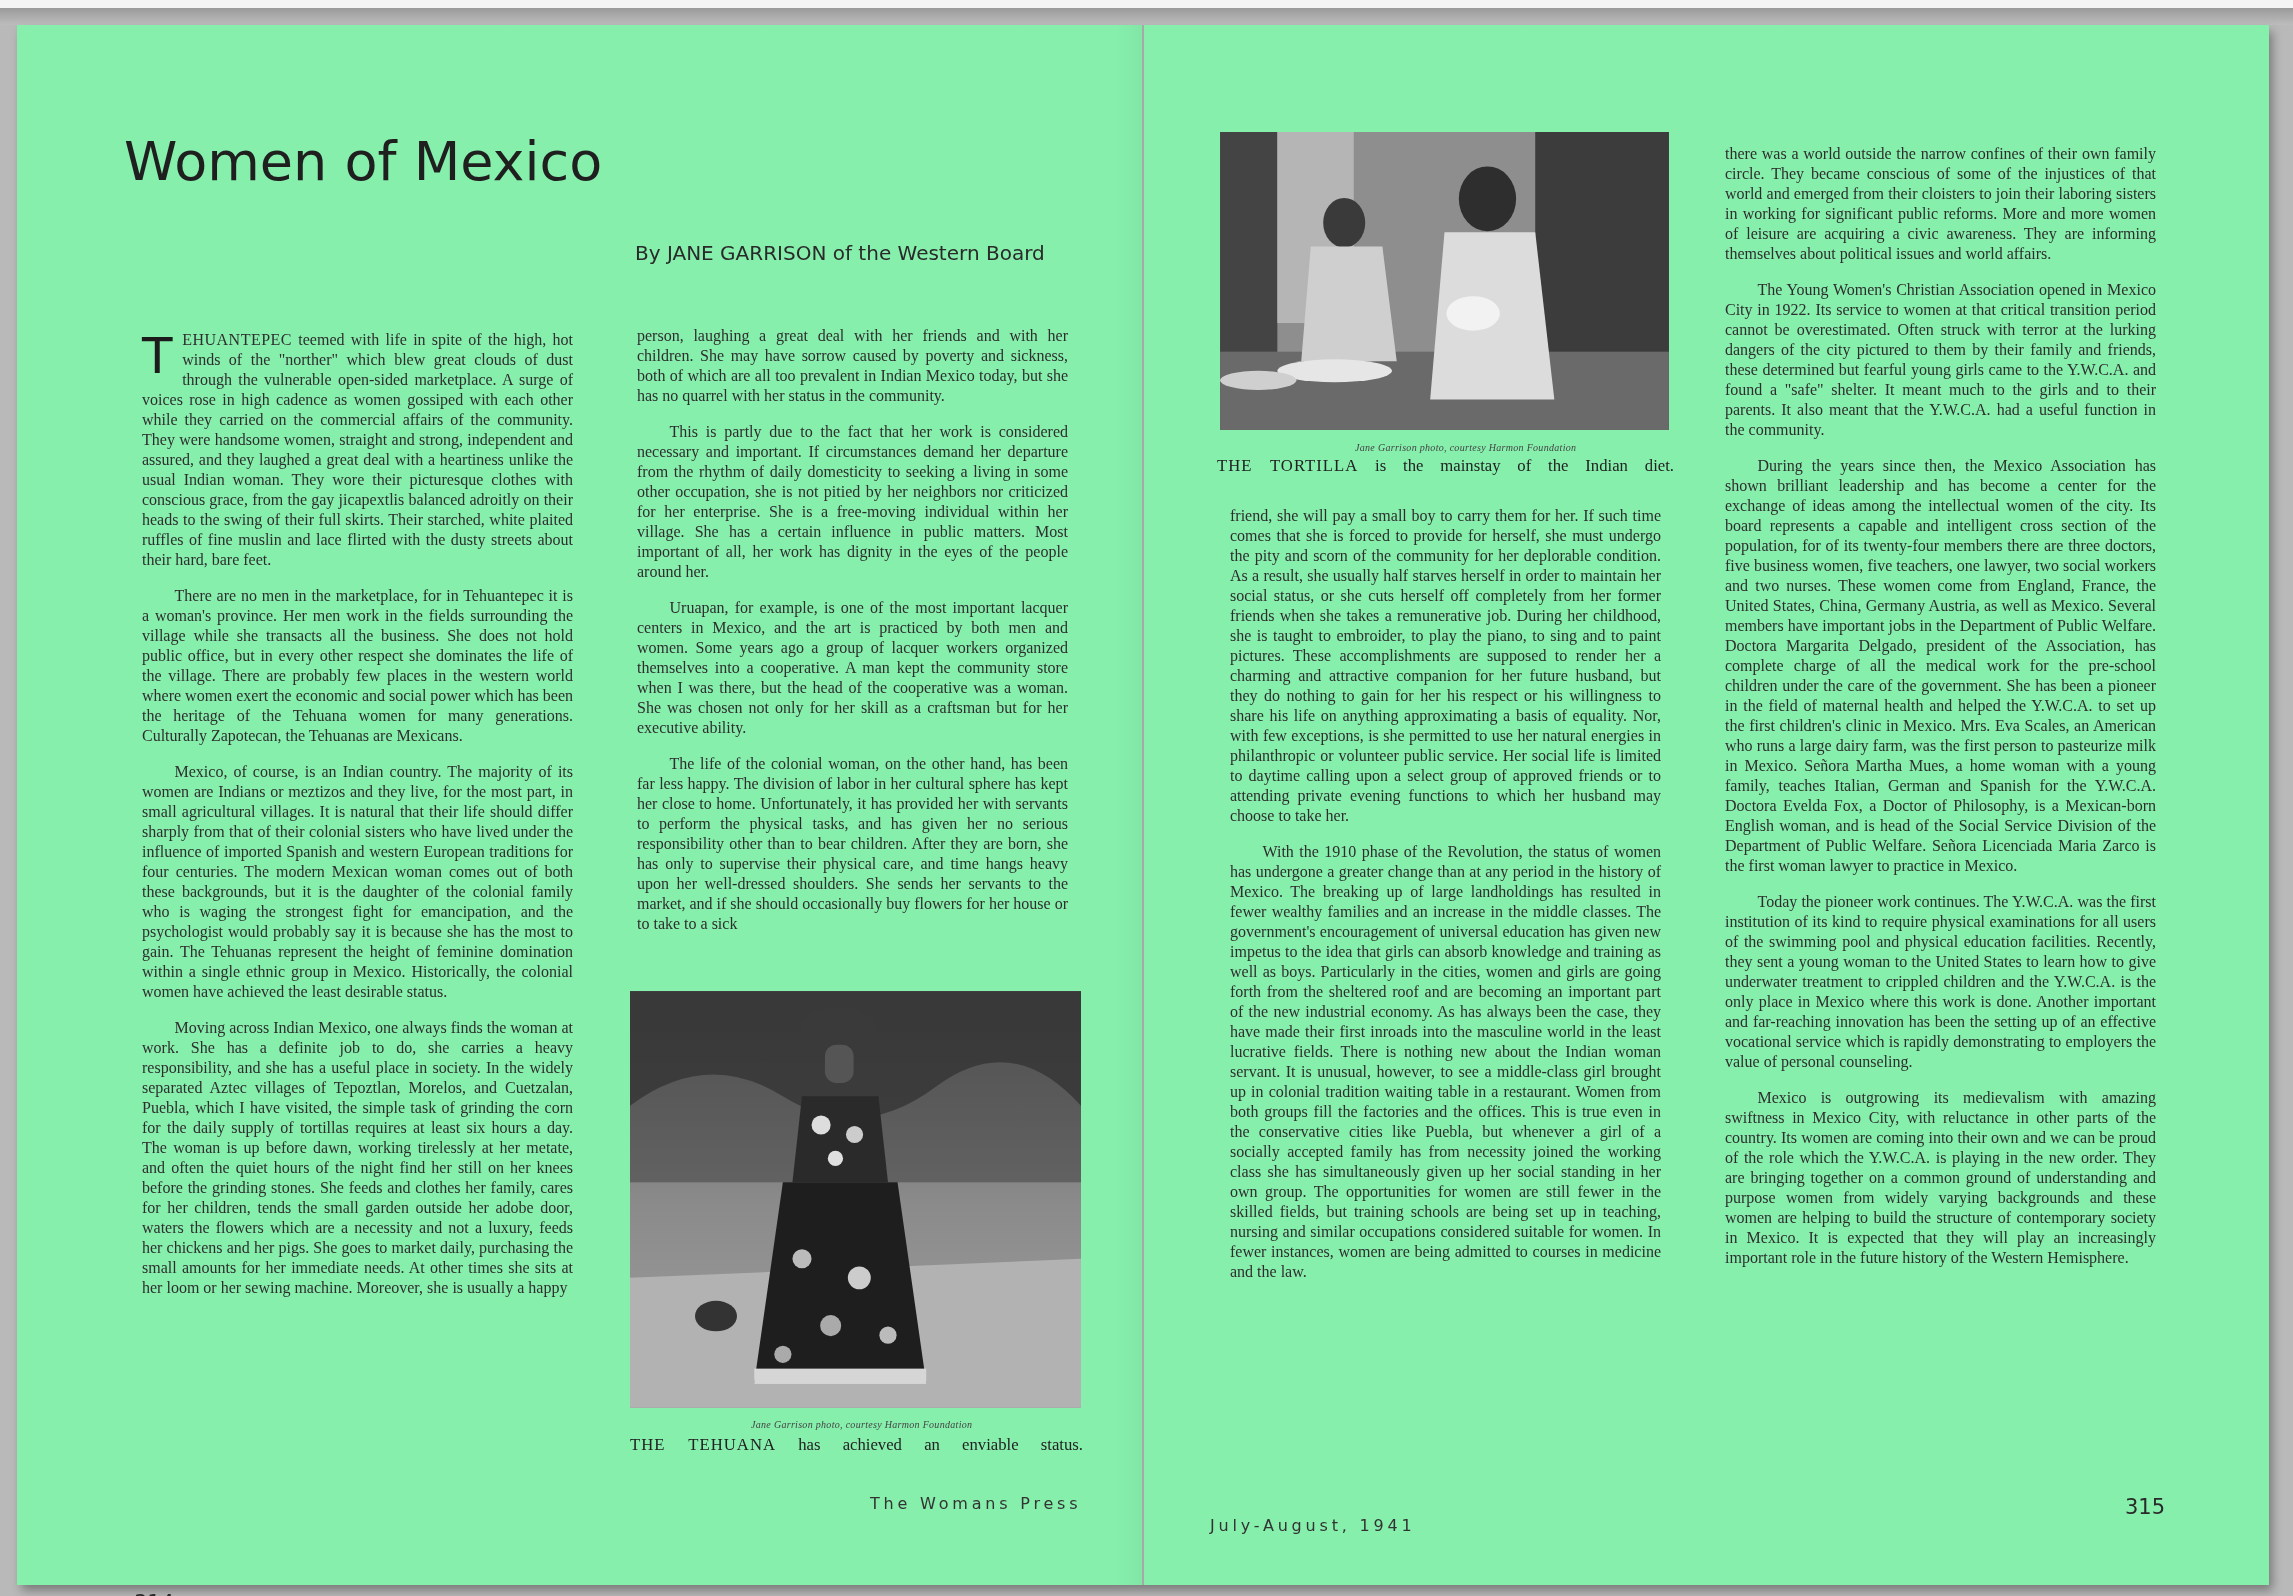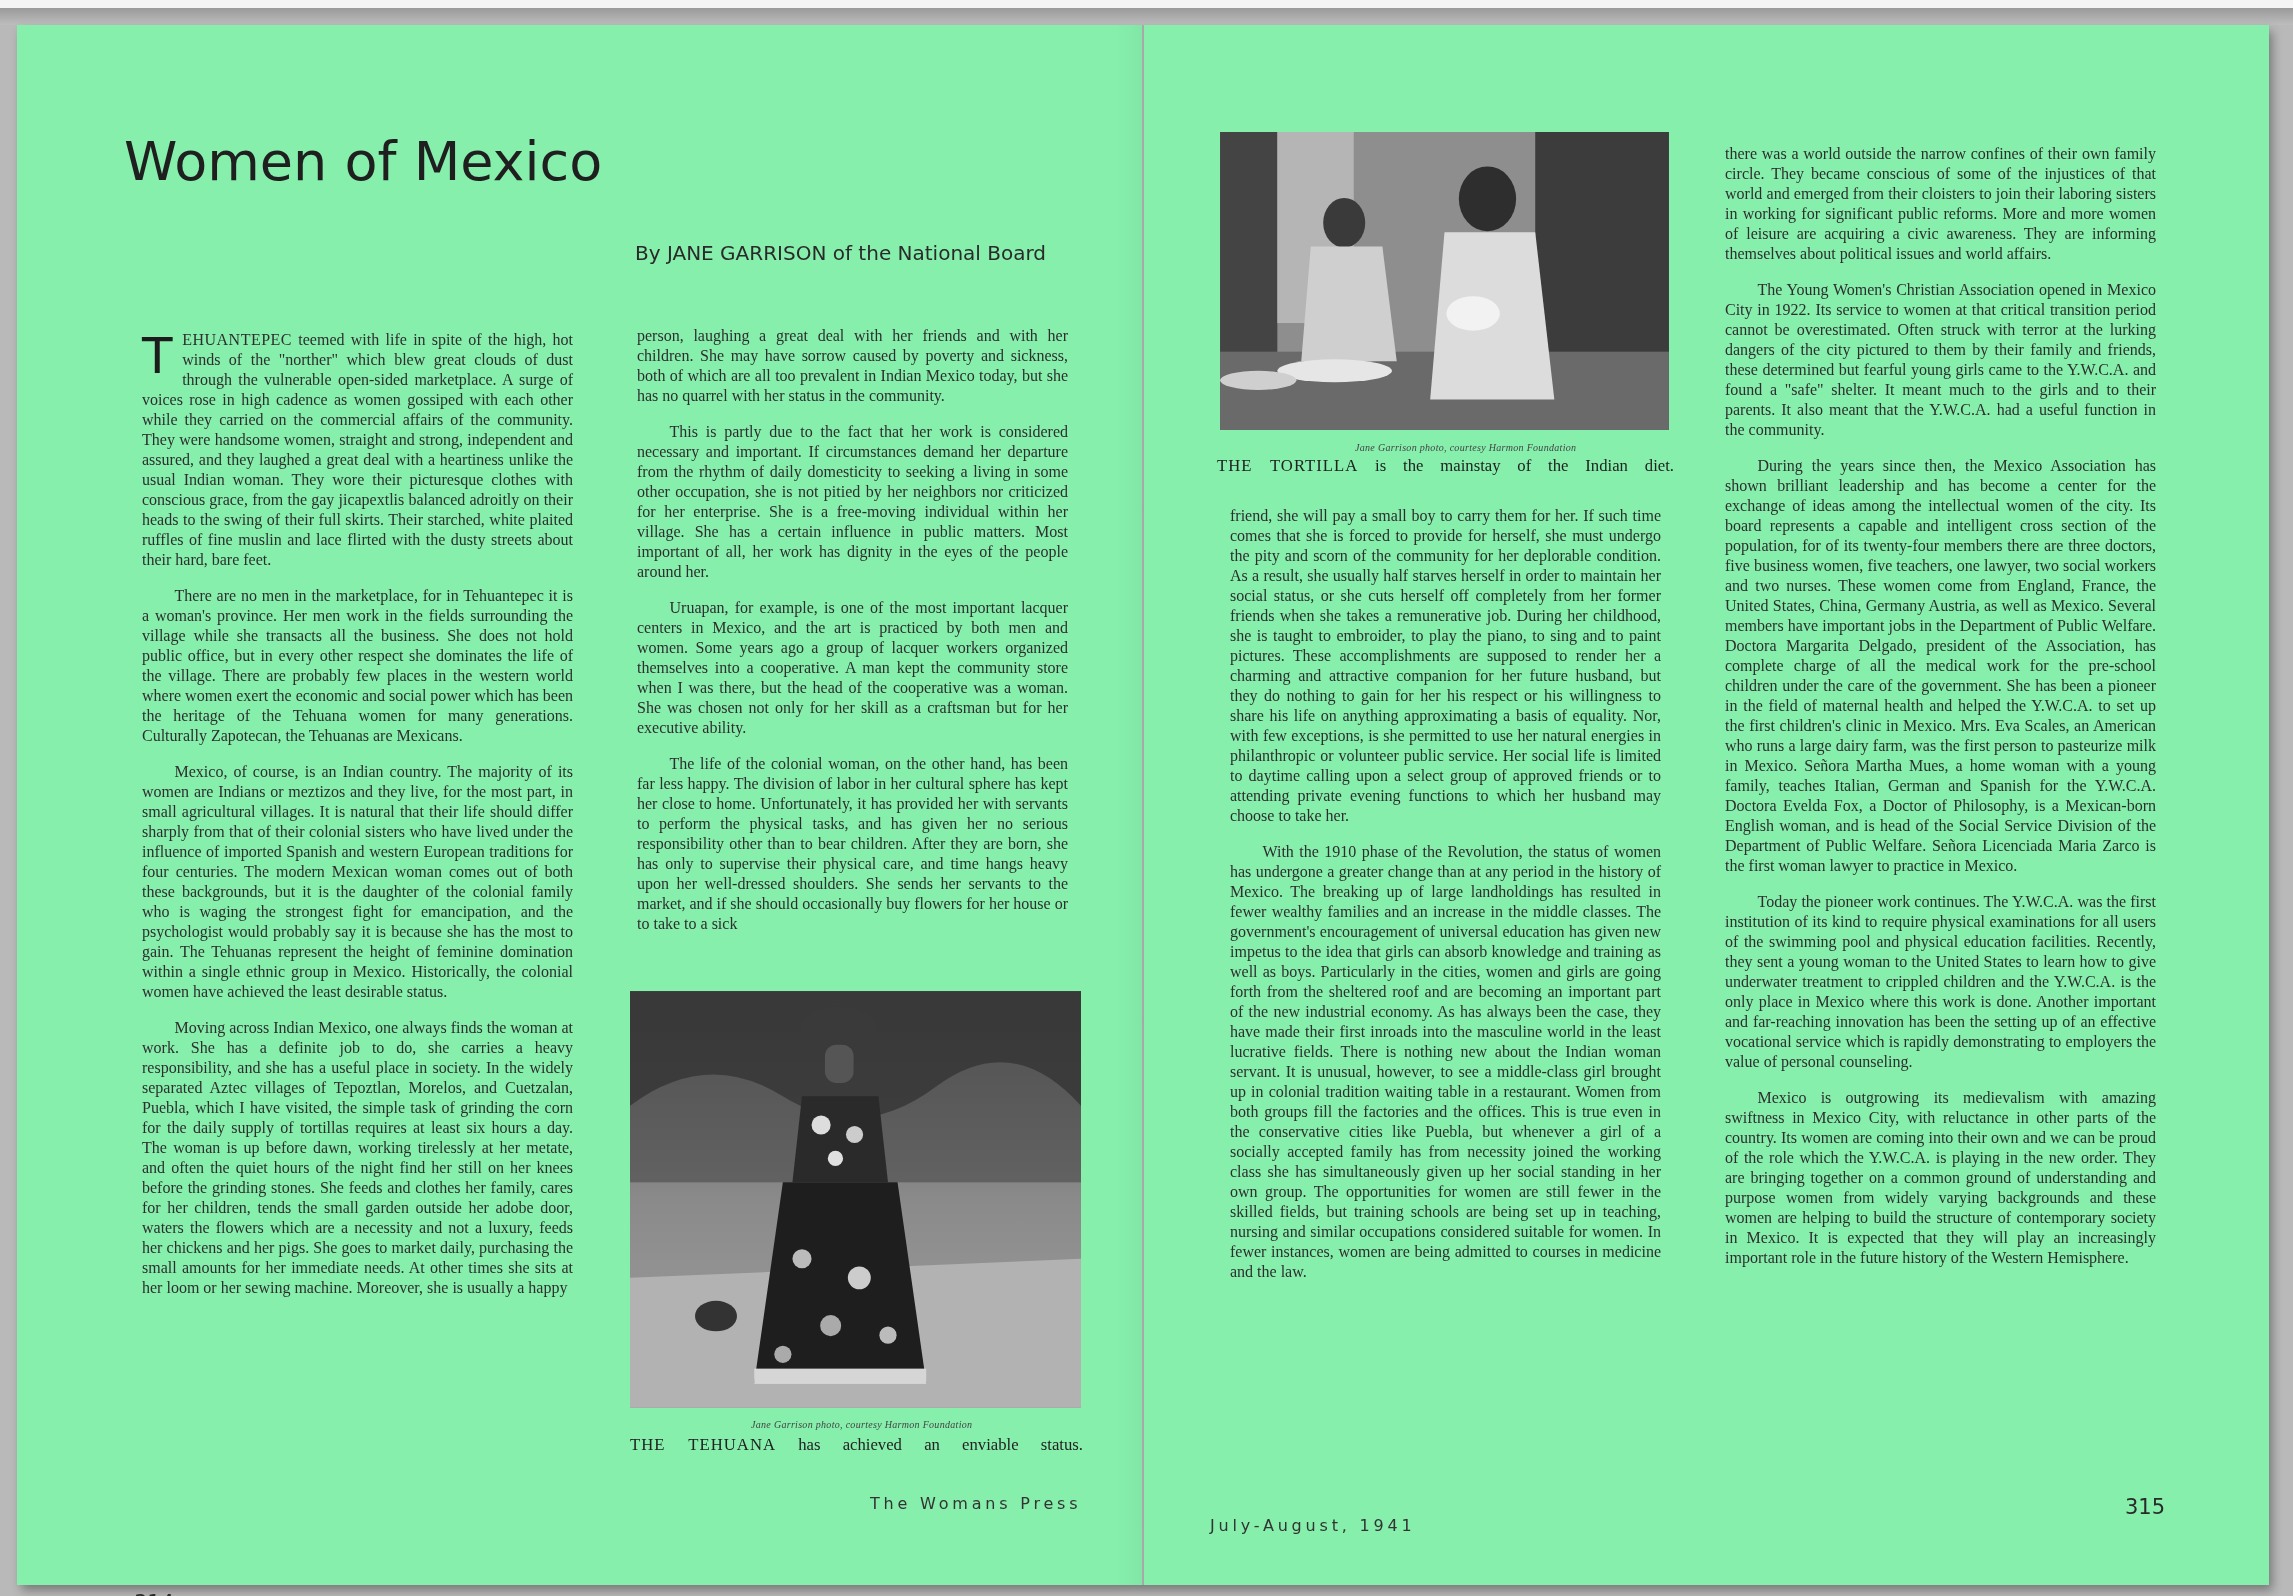--- a/index.html
+++ b/index.html
@@ -76,21 +76,21 @@
 <body>
 
 <div class="topbar"></div>
 <div class="topbar2"></div>
 
 <div class="spread">
   <div class="gutter-shade"></div>
   <div class="gutter"></div>
 
   <div class="title">Women of Mexico</div>
-  <div class="byline">By JANE GARRISON of the National Board</div>
+  <div class="byline">By JANE GARRISON of the Western Board</div>
 
   <div class="col" style="left:109px; top:289px; width:463px;">
     <p class="noindent"><span class="dropcap">T</span><span class="smallcaps">EHUANTEPEC</span><span> teemed with life in spite of the high, hot winds of the "norther" which blew great clouds of dust through the vulnerable open-sided marketplace. A surge of voices rose in high cadence as women gossiped with each other while they carried on the commercial affairs of the community. They were handsome women, straight and strong, independent and assured, and they laughed a great deal with a heartiness unlike the usual Indian woman. They wore their picturesque clothes with conscious grace, from the gay jicapextlis balanced adroitly on their heads to the swing of their full skirts. Their starched, white plaited ruffles of fine muslin and lace flirted with the dusty streets about their hard, bare feet.</span></p>
     <p>There are no men in the marketplace, for in Tehuantepec it is a woman's province. Her men work in the fields surrounding the village while she transacts all the business. She does not hold public office, but in every other respect she dominates the life of the village. There are probably few places in the western world where women exert the economic and social power which has been the heritage of the Tehuana women for many generations. Culturally Zapotecan, the Tehuanas are Mexicans.</p>
     <p>Mexico, of course, is an Indian country. The majority of its women are Indians or meztizos and they live, for the most part, in small agricultural villages. It is natural that their life should differ sharply from that of their colonial sisters who have lived under the influence of imported Spanish and western European traditions for four centuries. The modern Mexican woman comes out of both these backgrounds, but it is the daughter of the colonial family who is waging the strongest fight for emancipation, and the psychologist would probably say it is because she has the most to gain. The Tehuanas represent the height of feminine domination within a single ethnic group in Mexico. Historically, the colonial women have achieved the least desirable status.</p>
     <p>Moving across Indian Mexico, one always finds the woman at work. She has a definite job to do, she carries a heavy responsibility, and she has a useful place in society. In the widely separated Aztec villages of Tepoztlan, Morelos, and Cuetzalan, Puebla, which I have visited, the simple task of grinding the corn for the daily supply of tortillas requires at least six hours a day. The woman is up before dawn, working tirelessly at her metate, and often the quiet hours of the night find her still on her knees before the grinding stones. She feeds and clothes her family, cares for her children, tends the small garden outside her adobe door, waters the flowers which are a necessity and not a luxury, feeds her chickens and her pigs. She goes to market daily, purchasing the small amounts for her immediate needs. At other times she sits at her loom or her sewing machine. Moreover, she is usually a happy</p>
   </div>
 
   <div class="col" style="left:604px; top:285px; width:463px;">
     <p class="noindent">person, laughing a great deal with her friends and with her children. She may have sorrow caused by poverty and sickness, both of which are all too prevalent in Indian Mexico today, but she has no quarrel with her status in the community.</p>

